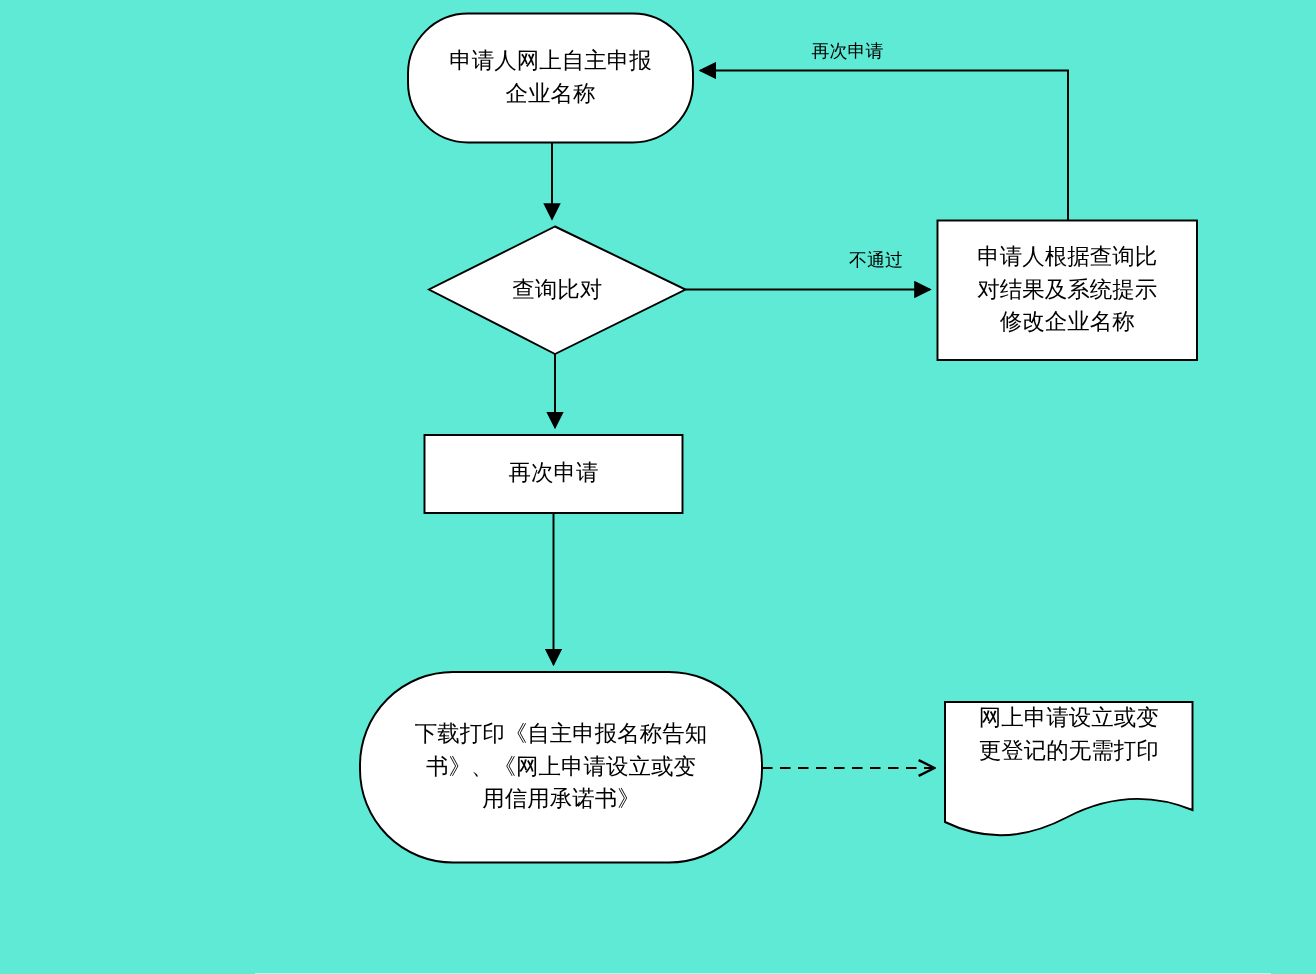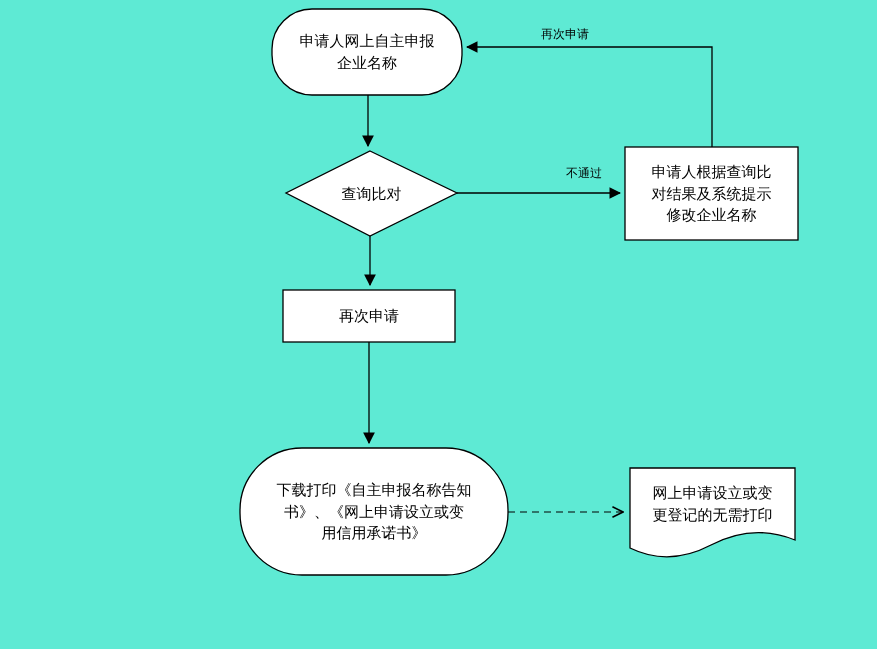--- a/index.html
+++ b/index.html
@@ -32,21 +32,21 @@
     line-height: 1.45;
   }
   .edge-label {
     position: absolute;
     color: #000000;
     font-size: 12px;
     white-space: nowrap;
   }
   .note-label {
     align-items: flex-start;
-    padding-top: 14px;
+    padding-top: 0;
   }
 </style>
 </head>
 <body>
 
 <div class="canvas">
 
   <svg class="layer" width="877" height="649" viewBox="0 0 877 649">
     <defs>
       <marker id="arrow" viewBox="0 0 10 10" refX="9" refY="5" markerWidth="9" markerHeight="9" orient="auto-start-reverse">

